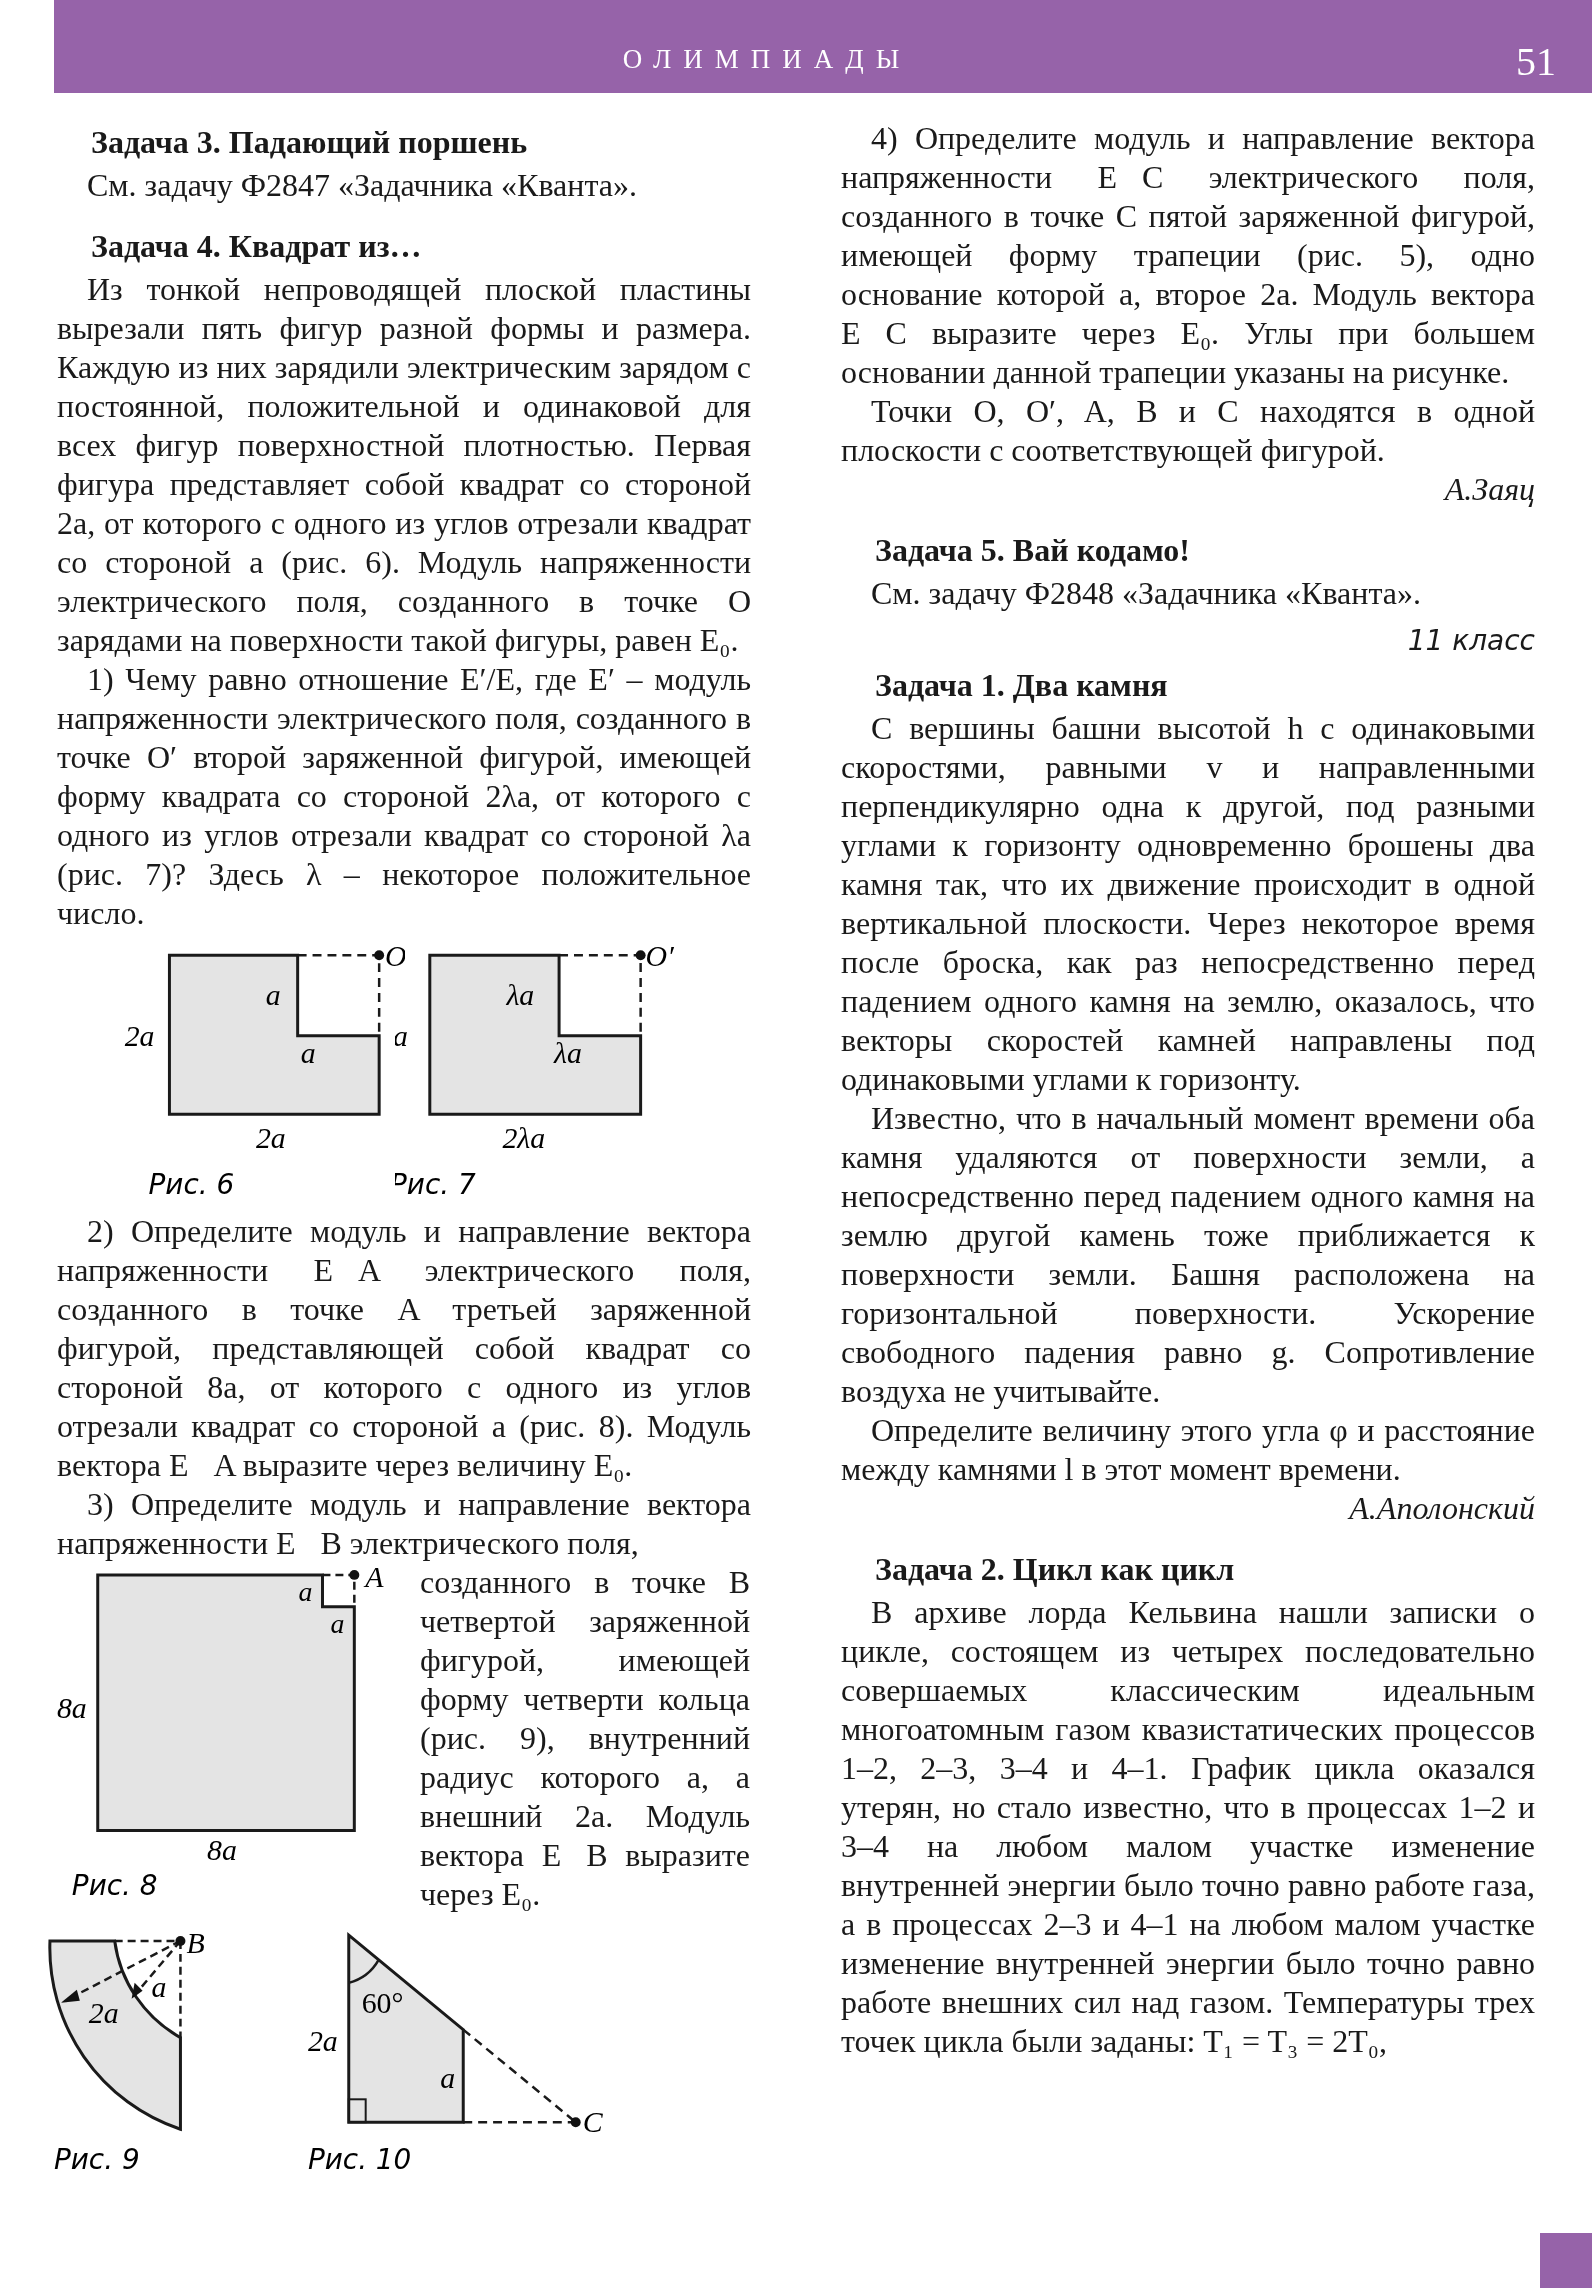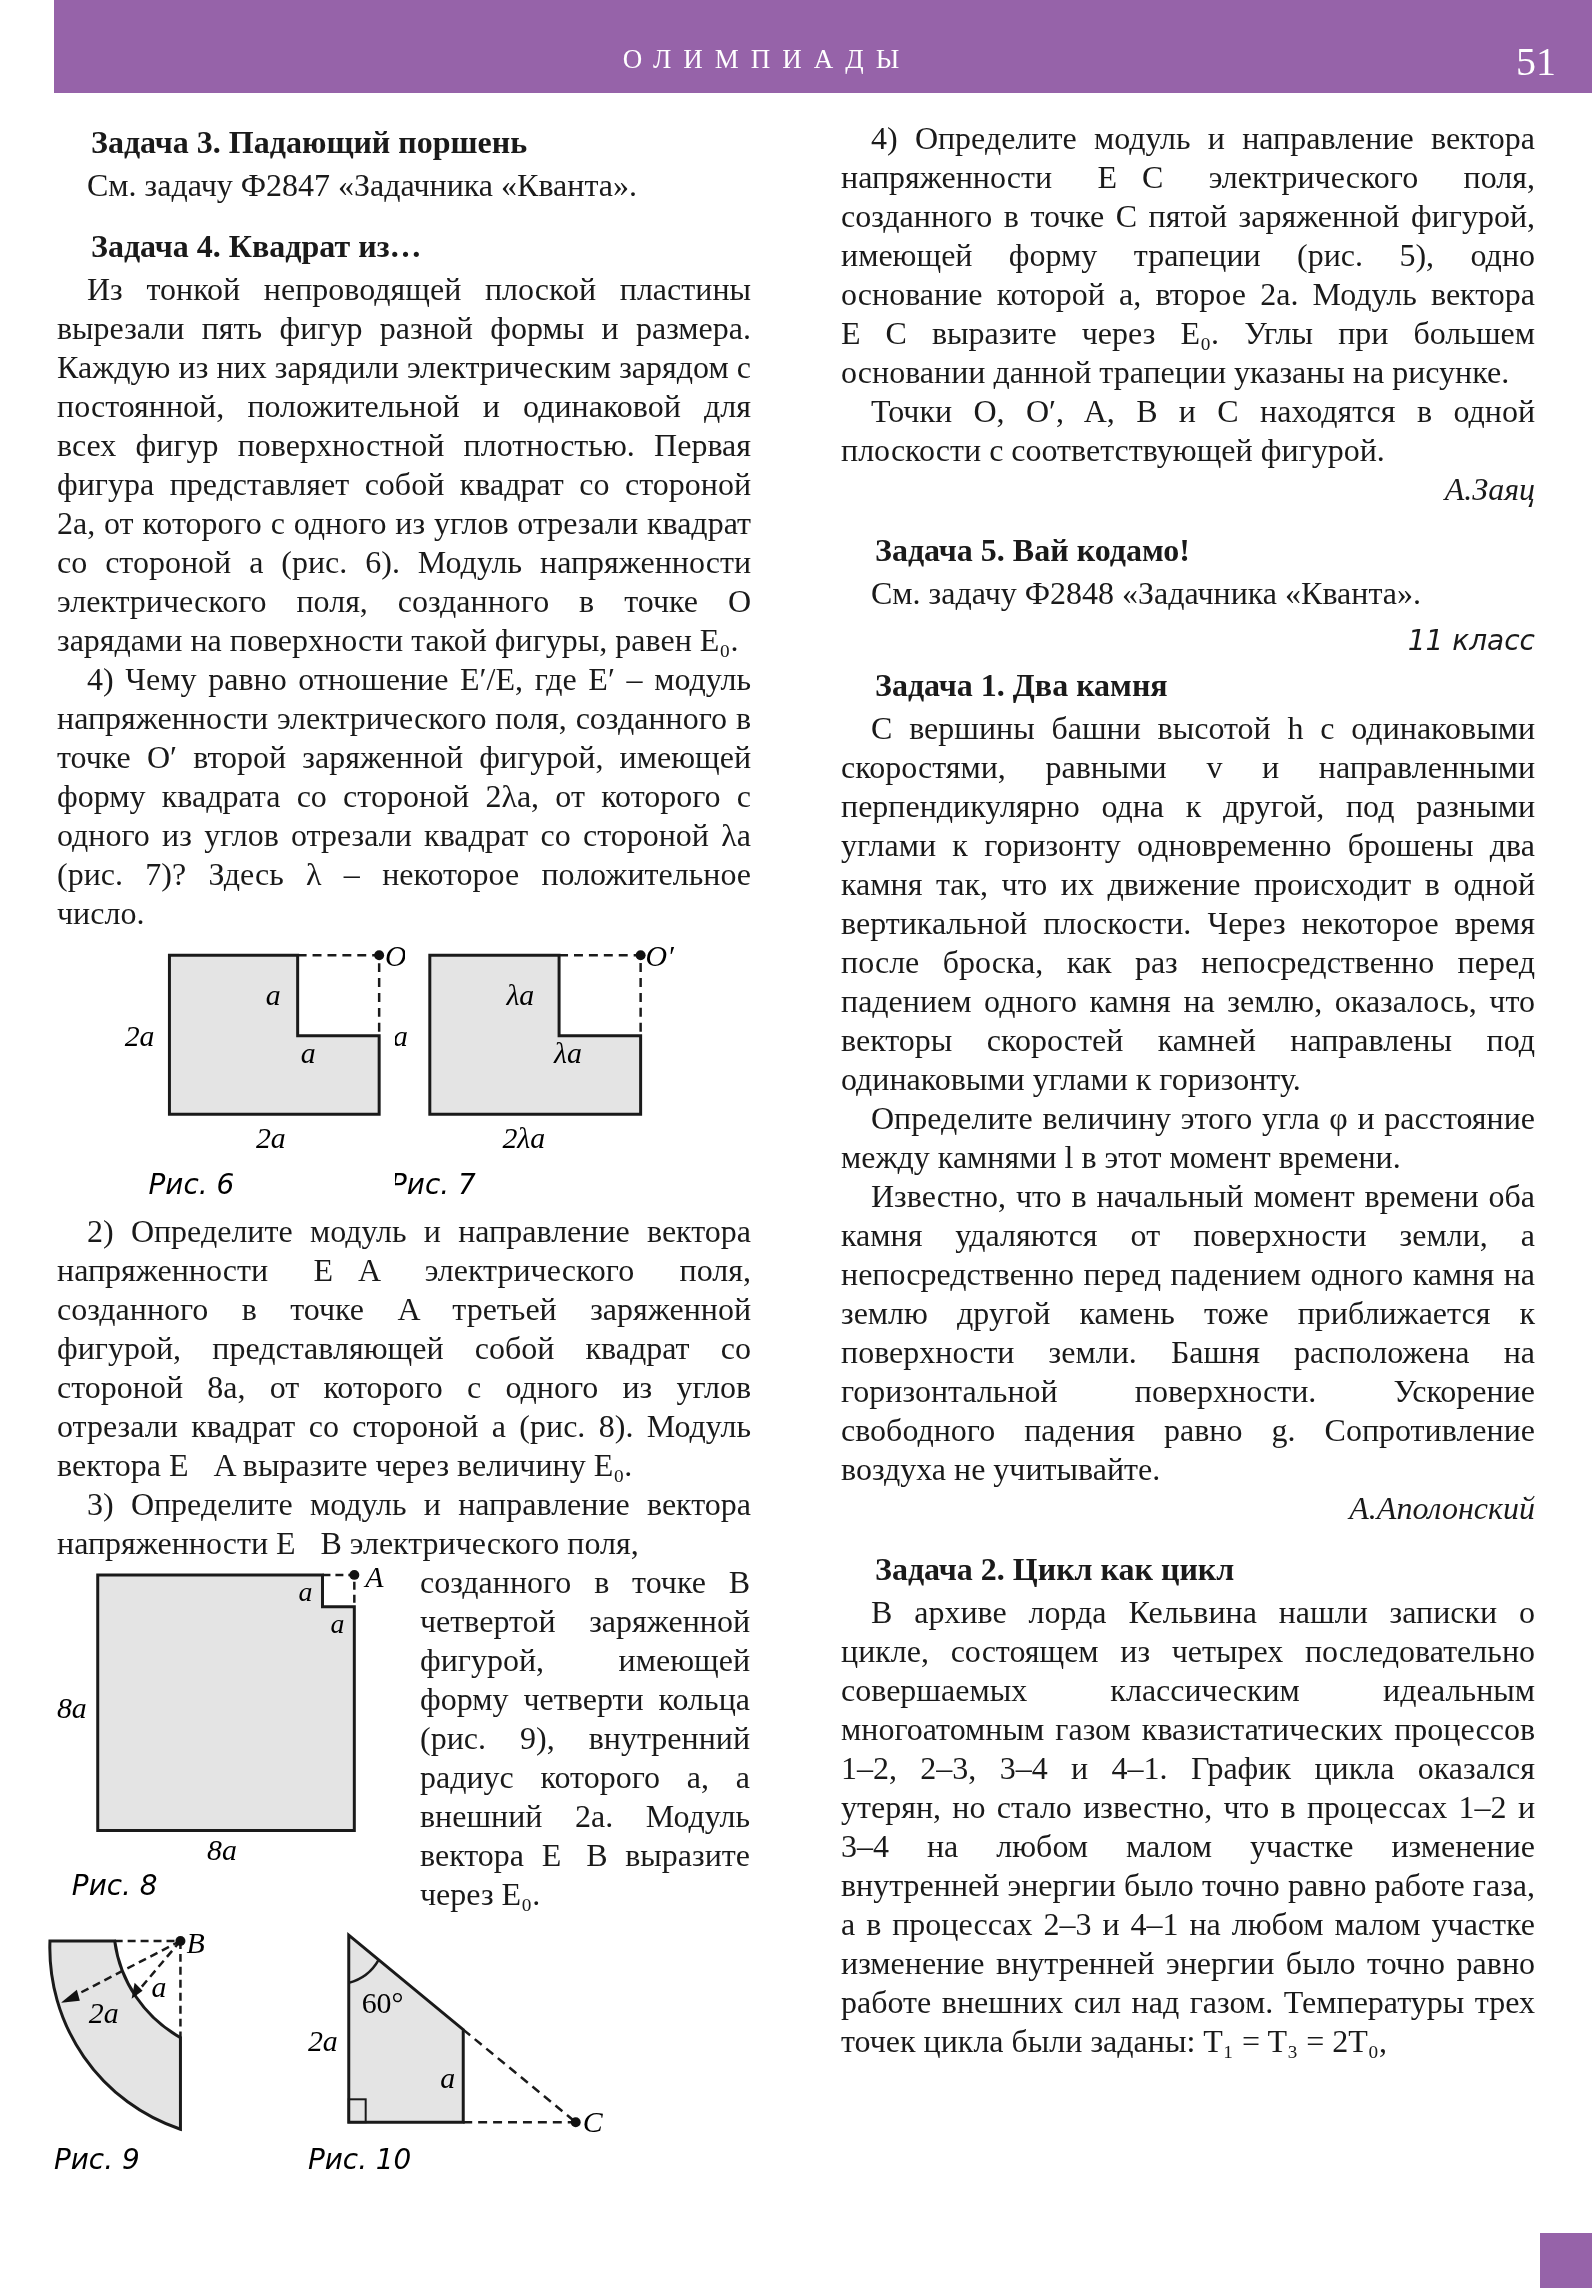--- a/index.html
+++ b/index.html
@@ -49,21 +49,21 @@
   <div class="header-title">ОЛИМПИАДЫ</div>
   <div class="header-page">51</div>
 </div>
 
 <div class="col col-left">
   <p class="h">Задача 3. Падающий поршень</p>
   <p class="p">См. задачу Ф2847 «Задачника «Кванта».</p>
   <div class="gap"></div>
   <p class="h">Задача 4. Квадрат из…</p>
   <p class="p">Из тонкой непроводящей плоской пластины вырезали пять фигур разной формы и размера. Каждую из них зарядили электрическим зарядом с постоянной, положительной и одинаковой для всех фигур поверхностной плотностью. Первая фигура представляет собой квадрат со стороной 2a, от которого с одного из углов отрезали квадрат со стороной a (рис. 6). Модуль напряженности электрического поля, созданного в точке O зарядами на поверхности такой фигуры, равен E₀.</p>
-  <p class="p">4) Чему равно отношение E′/E, где E′ – модуль напряженности электрического поля, созданного в точке O′ второй заряженной фигурой, имеющей форму квадрата со стороной 2λa, от которого с одного из углов отрезали квадрат со стороной λa (рис. 7)? Здесь λ – некоторое положительное число.</p>
+  <p class="p">1) Чему равно отношение E′/E, где E′ – модуль напряженности электрического поля, созданного в точке O′ второй заряженной фигурой, имеющей форму квадрата со стороной 2λa, от которого с одного из углов отрезали квадрат со стороной λa (рис. 7)? Здесь λ – некоторое положительное число.</p>
 
   <div class="figrow">
     <svg width="328" height="279" viewBox="0 0 330 280" style="left:20px;">
       <polygon points="93,22 222,22 222,103 304,103 304,182 93,182" fill="#e4e4e4" stroke="#1a1a1a" stroke-width="3"></polygon>
       <polyline points="222,22 304,22 304,103" fill="none" stroke="#1a1a1a" stroke-width="2.5" stroke-dasharray="9,6"></polyline>
       <circle cx="304" cy="22" r="5" fill="#111"></circle>
       <text x="310" y="33" font-family="Liberation Serif, serif" font-style="italic" font-size="30">O</text>
       <text x="48" y="113" font-family="Liberation Serif, serif" font-style="italic" font-size="30">2a</text>
       <text x="190" y="72" font-family="Liberation Serif, serif" font-style="italic" font-size="30">a</text>
       <text x="225" y="130" font-family="Liberation Serif, serif" font-style="italic" font-size="30">a</text>
@@ -137,22 +137,22 @@
 <div class="col col-right">
   <p class="p">4) Определите модуль и направление вектора напряженности E⃗C электрического поля, созданного в точке C пятой заряженной фигурой, имеющей форму трапеции (рис. 5), одно основание которой a, второе 2a. Модуль вектора E⃗C выразите через E₀. Углы при большем основании данной трапеции указаны на рисунке.</p>
   <p class="p">Точки O, O′, A, B и C находятся в одной плоскости с соответствующей фигурой.</p>
   <p class="author">А.Заяц</p>
   <div class="gap"></div>
   <p class="h">Задача 5. Вай кодамо!</p>
   <p class="p">См. задачу Ф2848 «Задачника «Кванта».</p>
   <div class="section">11 класс</div>
   <p class="h">Задача 1. Два камня</p>
   <p class="p">С вершины башни высотой h с одинаковыми скоростями, равными v и направленными перпендикулярно одна к другой, под разными углами к горизонту одновременно брошены два камня так, что их движение происходит в одной вертикальной плоскости. Через некоторое время после броска, как раз непосредственно перед падением одного камня на землю, оказалось, что векторы скоростей камней направлены под одинаковыми углами к горизонту.</p>
+  <p class="p">Известно, что в начальный момент времени оба камня удаляются от поверхности земли, а непосредственно перед падением одного камня на землю другой камень тоже приближается к поверхности земли. Башня расположена на горизонтальной поверхности. Ускорение свободного падения равно g. Сопротивление воздуха не учитывайте.</p>
   <p class="p">Определите величину этого угла φ и расстояние между камнями l в этот момент времени.</p>
-  <p class="p">Известно, что в начальный момент времени оба камня удаляются от поверхности земли, а непосредственно перед падением одного камня на землю другой камень тоже приближается к поверхности земли. Башня расположена на горизонтальной поверхности. Ускорение свободного падения равно g. Сопротивление воздуха не учитывайте.</p>
   <p class="author">А.Аполонский</p>
   <div class="gap"></div>
   <p class="h">Задача 2. Цикл как цикл</p>
   <p class="p">В архиве лорда Кельвина нашли записки о цикле, состоящем из четырех последовательно совершаемых классическим идеальным многоатомным газом квазистатических процессов 1–2, 2–3, 3–4 и 4–1. График цикла оказался утерян, но стало известно, что в процессах 1–2 и 3–4 на любом малом участке изменение внутренней энергии было точно равно работе газа, а в процессах 2–3 и 4–1 на любом малом участке изменение внутренней энергии было точно равно работе внешних сил над газом. Температуры трех точек цикла были заданы: T₁ = T₃ = 2T₀,</p>
 </div>
 
 <div class="corner"></div>
 
 
 </body></html>

